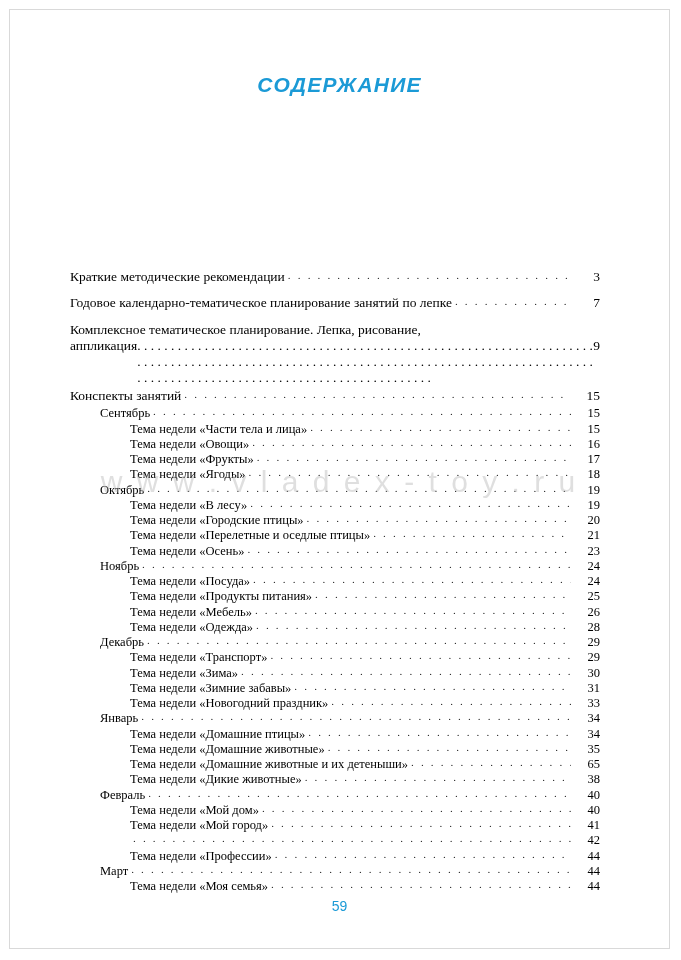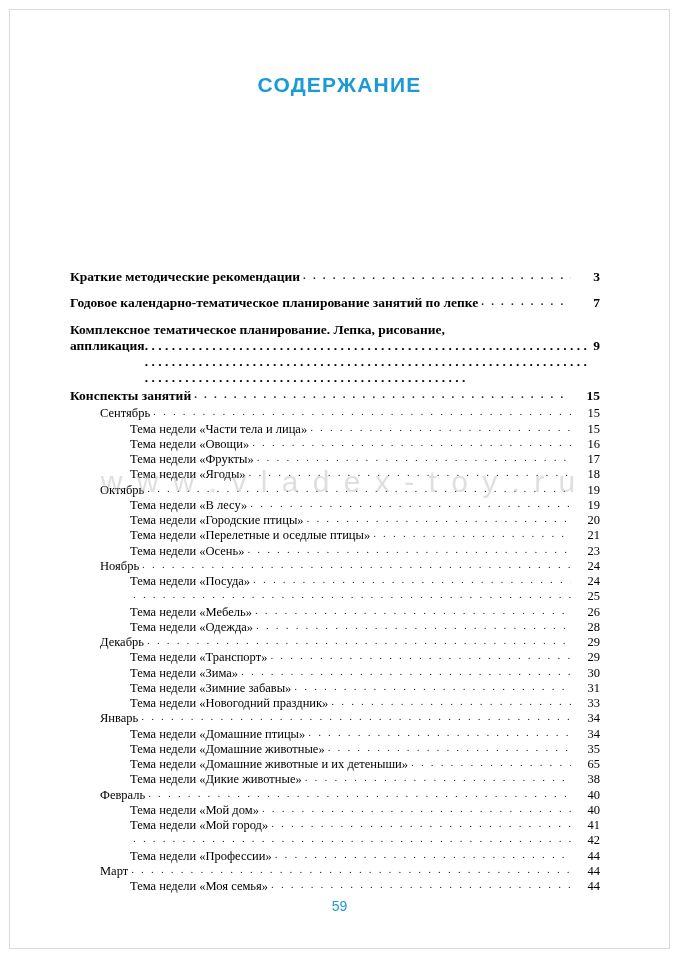--- a/index.html
+++ b/index.html
@@ -29,20 +29,21 @@
     position: absolute;
     left: 0;
     top: 63px;
     width: 100%;
     text-align: center;
     font-family: "Liberation Sans", sans-serif;
     font-weight: bold;
     font-size: 21px;
     letter-spacing: 1.2px;
     color: #1b9ad6;
+    font-style: italic;
   }
   .toc {
     position: absolute;
     left: 60px;
     top: 259px;
     width: 530px;
   }
   .row {
     display: flex;
     align-items: baseline;
@@ -64,21 +65,21 @@
     position: relative;
     top: -2px;
   }
   .row .page-no {
     flex: 0 0 26px;
     text-align: right;
     white-space: nowrap;
   }
   
   .lvl0 {
-    font-weight: bold;
+    font-weight: normal;
     font-size: 13.5px;
     color: #000;
     margin-bottom: 2px;
   }
   .lvl0.multiline {
     display: block;
   }
   .lvl0 .wrapline1 {
     display: block;
     white-space: nowrap;
@@ -215,20 +216,21 @@
         <span class="label">Ноябрь</span>
         <span class="dots">. . . . . . . . . . . . . . . . . . . . . . . . . . . . . . . . . . . . . . . . . . . . . . . . . . . . . . . . . . . . . . . . . . . . . . . . . . . . . . . . . . . . . . . . . . . . . . . . . . . . . . . . . . . . . . . . . . . . . . . . . . . . . . . . . . . . . . . . . . . . . . . . . . . . . . . . . . . . . . . . . . . . . . . . . . . . . . . . . . . . </span>
         <span class="page-no">24</span>
       </div>
       <div class="row lvl2">
         <span class="label">Тема недели «Посуда»</span>
         <span class="dots">. . . . . . . . . . . . . . . . . . . . . . . . . . . . . . . . . . . . . . . . . . . . . . . . . . . . . . . . . . . . . . . . . . . . . . . . . . . . . . . . . . . . . . . . . . . . . . . . . . . . . . . . . . . . . . . . . . . . . . . . . . . . . . . . . . . . . . . . . . . . . . . . . . . . . . . . . . . . . . . . . . . . . . . . . . . . . . . . . . . . </span>
         <span class="page-no">24</span>
       </div>
       <div class="row lvl2">
+        <span class="label">Тема недели «Продукты питания»</span>
         <span class="dots">. . . . . . . . . . . . . . . . . . . . . . . . . . . . . . . . . . . . . . . . . . . . . . . . . . . . . . . . . . . . . . . . . . . . . . . . . . . . . . . . . . . . . . . . . . . . . . . . . . . . . . . . . . . . . . . . . . . . . . . . . . . . . . . . . . . . . . . . . . . . . . . . . . . . . . . . . . . . . . . . . . . . . . . . . . . . . . . . . . . . </span>
         <span class="page-no">25</span>
       </div>
       <div class="row lvl2">
         <span class="label">Тема недели «Мебель»</span>
         <span class="dots">. . . . . . . . . . . . . . . . . . . . . . . . . . . . . . . . . . . . . . . . . . . . . . . . . . . . . . . . . . . . . . . . . . . . . . . . . . . . . . . . . . . . . . . . . . . . . . . . . . . . . . . . . . . . . . . . . . . . . . . . . . . . . . . . . . . . . . . . . . . . . . . . . . . . . . . . . . . . . . . . . . . . . . . . . . . . . . . . . . . . </span>
         <span class="page-no">26</span>
       </div>
       <div class="row lvl2">
         <span class="label">Тема недели «Одежда»</span>

